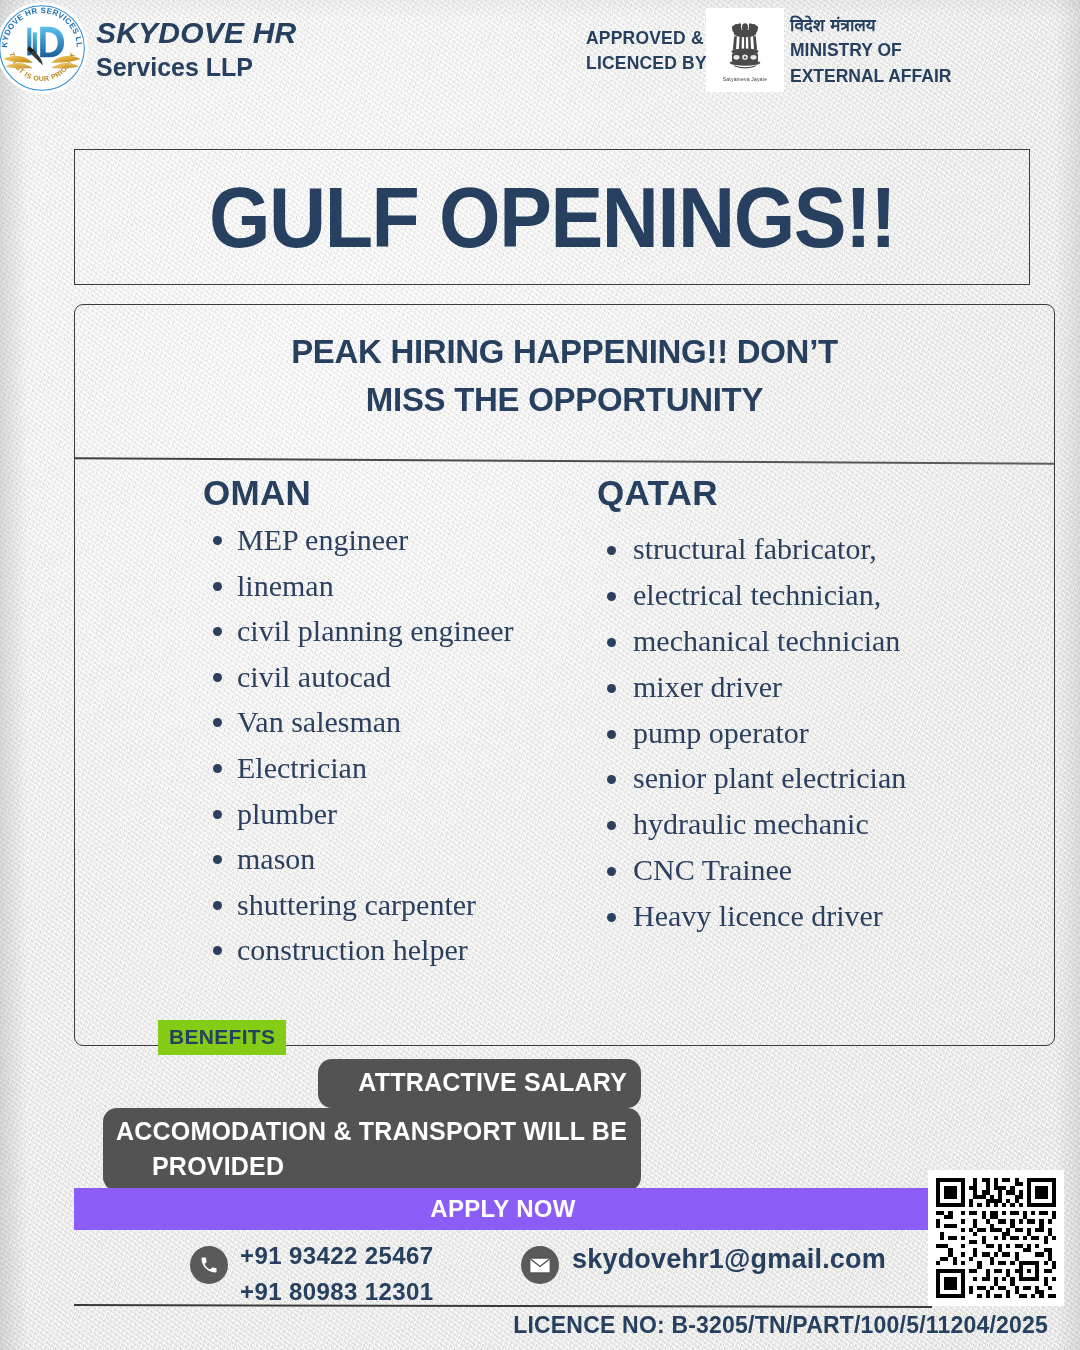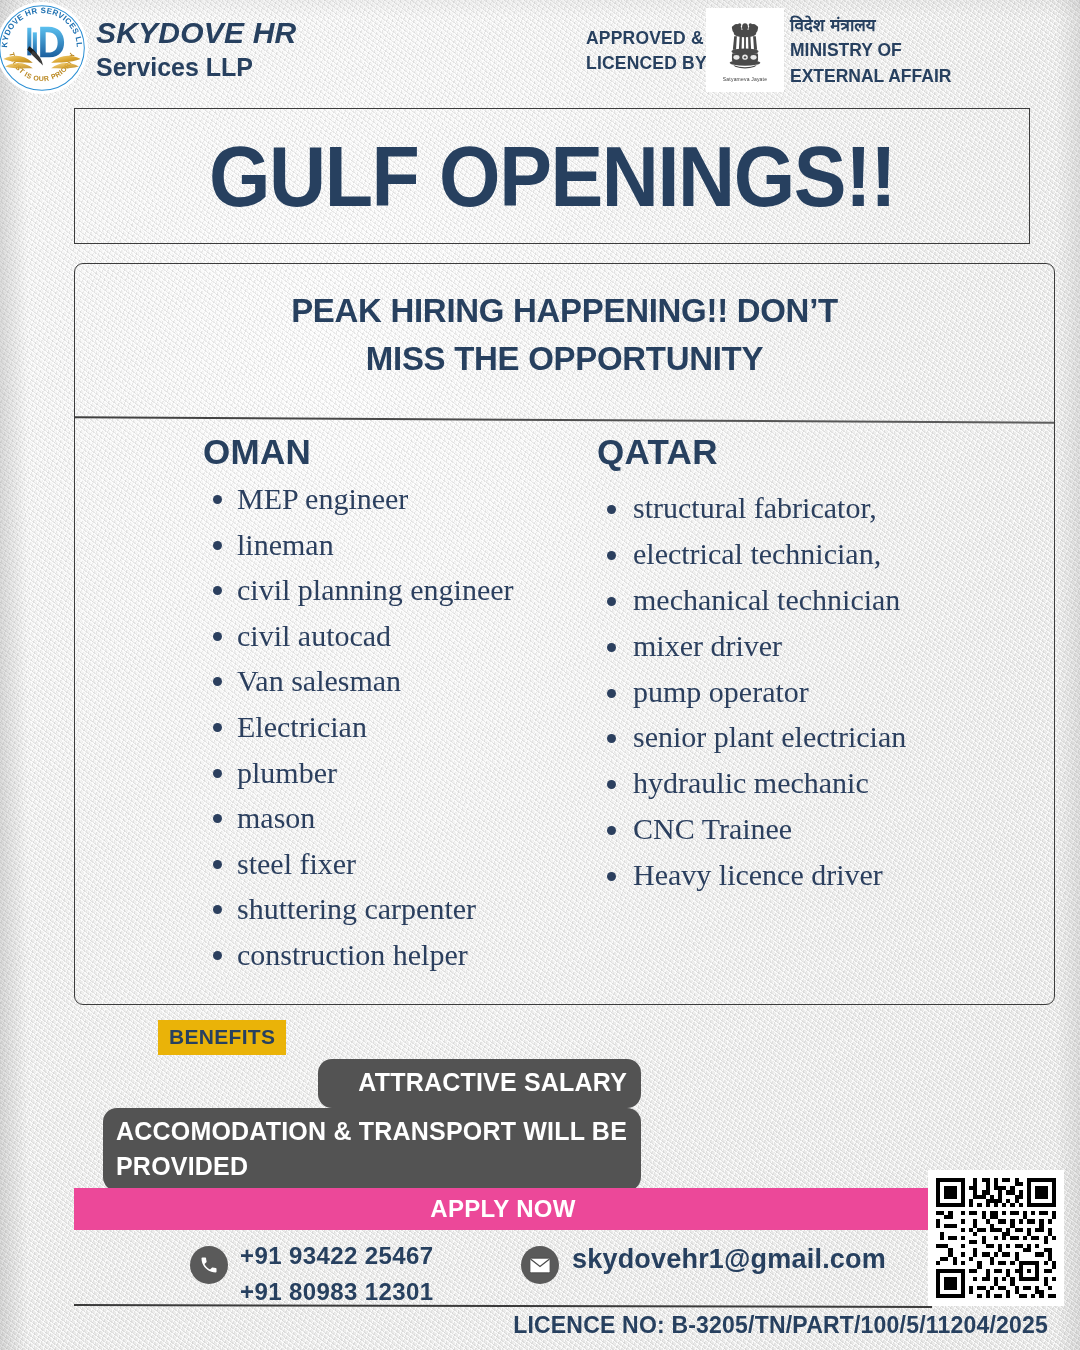--- a/index.html
+++ b/index.html
@@ -64,21 +64,21 @@
     align-items: center; justify-content: center;
   }
   .emblem-caption { font-size: 5px; color: #3a3a3a; margin-top: 1px; letter-spacing: .2px; }
   .ministry {
     position: absolute; left: 790px; top: 13px;
     font-size: 17.5px; font-weight: bold; color: #27405f; line-height: 1.48;
   }
   .ministry .hindi { font-family: "DejaVu Sans", sans-serif; font-size: 17px; }
 
   
-  .box { position: absolute; border: 1.6px solid #3c3c3c; }
+  .box { position: absolute; border: 1.6px solid #3c3c3c; margin-top: 41px; }
 
   .title-box { left: 74px; top: 108px; width: 956px; height: 136px; }
   .title-text {
     position: absolute; left: 0; right: 0; top: 50%;
     transform: translateY(-50%) scaleX(.93);
     text-align: center; font-size: 85px; font-weight: bold;
     color: #27405f; letter-spacing: -1.5px; line-height: 1;
   }
 
   .main-box { left: 74px; top: 263px; width: 981px; height: 742px; border-radius: 9px; }
@@ -117,44 +117,44 @@
   .job-list li::before {
     content: ""; position: absolute; left: 10px; top: 19px;
     width: 9px; height: 9px; border-radius: 50%; background: #2b3f5e;
   }
   .col-qatar .job-list li::before { top: 20px; }
 
   
   .benefits { position: absolute; left: 0; top: 1012px; width: 1080px; }
   .benefits-label {
     position: absolute; left: 158px; top: 8px;
-    background: #eab308; color: #27405f;
+    background: #84cc16; color: #27405f;
     font-size: 21px; font-weight: bold; letter-spacing: .3px;
     padding: 5px 11px 6px 11px;
   }
   .benefit-rows { position: absolute; left: 108px; top: 47px; }
   .benefit-row { display: flex; align-items: flex-start; justify-content: flex-end; }
   .benefit-bullet {
     width: 9px; height: 9px; border-radius: 50%; background: #ffffff;
     margin: 17px 12px 0 14px; flex: none;
   }
   .benefit-chip {
     background: #535353; color: #ffffff;
     font-size: 25px; font-weight: bold; letter-spacing: .2px;
     line-height: 1.35; padding: 7px 14px 8px 0;
     border-radius: 14px; margin-left: -40px; padding-left: 40px;
     max-width: 660px;
   }
   .benefit-chip.wrap2 { max-width: 640px; padding-left: 13px; }
-  .benefit-chip .l2 { display: block; margin-top: 1px; }
+  .benefit-chip .l2 { display: block; margin-top: 1px; margin-left: 36px; }
 
   
   .apply-bar {
     position: absolute; left: 74px; top: 1188px; width: 858px; height: 42px;
-    background: #ec4899; display: flex; align-items: center; justify-content: center;
+    background: #8b5cf6; display: flex; align-items: center; justify-content: center;
   }
   .apply-bar span {
     color: #ffffff; font-size: 24px; font-weight: bold; letter-spacing: .3px;
   }
 
   
   .contact { position: absolute; left: 0; top: 1238px; width: 976px; height: 66px; text-align: right; }
   .icon-circle {
     position: absolute; width: 38px; height: 38px; border-radius: 50%;
     background: #5a5a5a; display: flex; align-items: center; justify-content: center;
@@ -301,21 +301,20 @@
         <div class="col-title">OMAN</div>
         <ul class="job-list">
           <li>MEP engineer</li>
           <li>lineman</li>
           <li>civil planning engineer</li>
           <li>civil autocad</li>
           <li>Van salesman</li>
           <li>Electrician</li>
           <li>plumber</li>
           <li>mason</li>
-          <li>steel fixer</li>
           <li>shuttering carpenter</li>
           <li>construction helper</li>
         </ul>
       </div>
 
       <div class="col col-qatar">
         <div class="col-title">QATAR</div>
         <ul class="job-list">
           <li>structural fabricator,</li>
           <li>electrical technician,</li>

